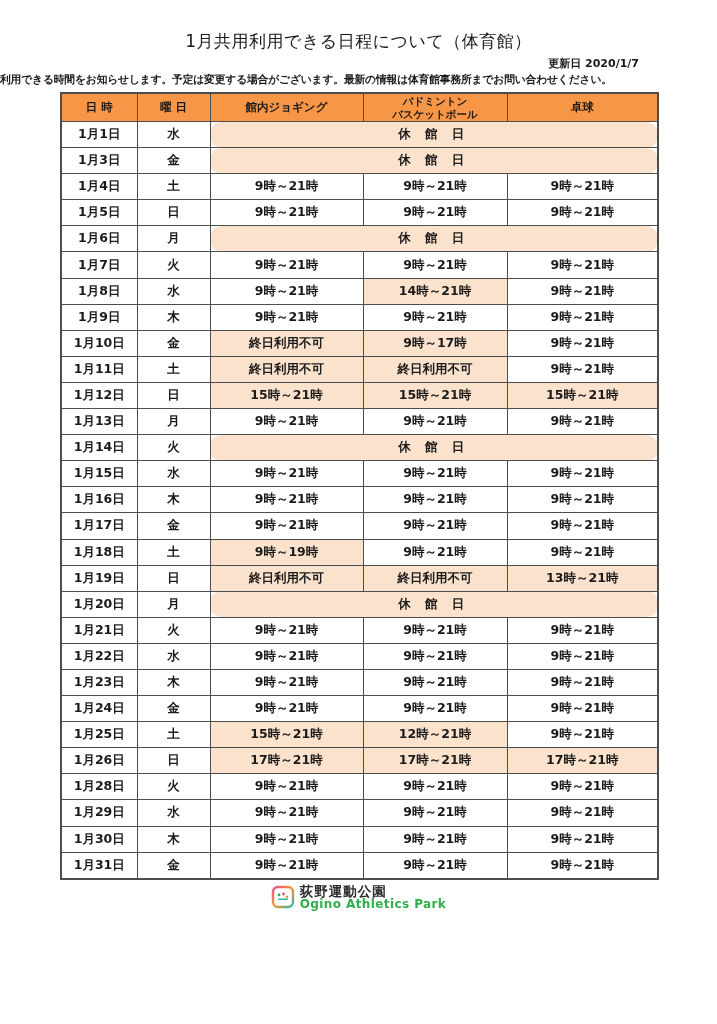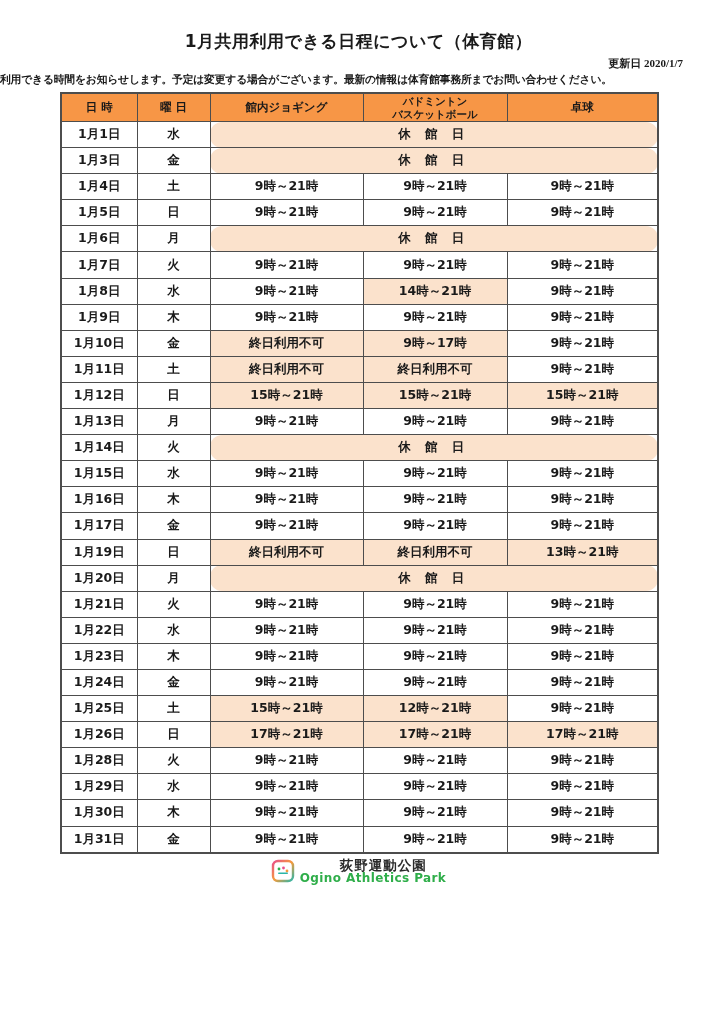--- a/index.html
+++ b/index.html
@@ -12,25 +12,25 @@
   html,body{margin:0;padding:0;}
   body{
     width:717px;height:1024px;background:#ffffff;
     font-family:"DejaVu Sans","Liberation Sans",sans-serif;
     color:var(--text);
     -webkit-font-smoothing:antialiased;
   }
   .page{width:717px;height:1024px;overflow:hidden;position:relative;}
   .title{
     margin:30px 0 0 0;text-align:center;
-    font-size:17px;font-weight:bold;letter-spacing:.5px;
+    font-size:17px;font-weight:normal;letter-spacing:.5px;
   }
   .updated{
-    text-align:right;padding-right:34px;
-    font-size:11px;font-weight:bold;margin-top:3px;font-family:Liberation Serif, serif;
+    text-align:right;padding-right:78px;
+    font-size:11px;font-weight:bold;margin-top:3px;
   }
   .subtitle{
     text-align:left;font-size:10.8px;font-weight:bold;
     margin-top:2px;letter-spacing:-.2px;
   }
   table.schedule{
     border-collapse:collapse;table-layout:fixed;
     margin:5px 0 0 60px;width:597px;
     border:2px solid var(--border);
   }
@@ -52,21 +52,21 @@
   td.c-closed{
     background:var(--hl-bg);letter-spacing:5px;border-radius:12px;
   }
   td.hl{background:var(--hl-bg);margin-top:48px;}
   .footer{
     display:flex;justify-content:center;align-items:center;
     margin-top:4px;gap:5px;
   }
   .logo-icon{flex:0 0 auto;display:block;}
   .logo-text{display:flex;flex-direction:column;line-height:1.05;}
-  .logo-name{font-size:13.5px;font-weight:bold;color:#2b2b2b;letter-spacing:1px;margin-left:40px;}
+  .logo-name{font-size:13.5px;font-weight:bold;color:#2b2b2b;letter-spacing:1px;}
   .logo-sub{font-size:12px;font-weight:bold;color:var(--logo-green);letter-spacing:.4px;}
 </style>
 </head>
 <body>
 
 <div class="page">
 
   <div class="title">1月共用利用できる日程について（体育館）</div>
   <div class="updated">更新日 2020/1/7</div>
   <div class="subtitle">利用できる時間をお知らせします。予定は変更する場合がございます。最新の情報は体育館事務所までお問い合わせください。</div>
@@ -184,20 +184,27 @@
           <td class="c-date">1月16日</td>
           <td class="c-day">木</td>
           <td class="c-time">9時～21時</td>
           <td class="c-time">9時～21時</td>
           <td class="c-time">9時～21時</td>
         </tr>
         <tr>
           <td class="c-date">1月17日</td>
           <td class="c-day">金</td>
           <td class="c-time">9時～21時</td>
+          <td class="c-time">9時～21時</td>
+          <td class="c-time">9時～21時</td>
+        </tr>
+        <tr>
+          <td class="c-date">1月18日</td>
+          <td class="c-day">土</td>
+          <td class="c-time hl">9時～19時</td>
           <td class="c-time">9時～21時</td>
           <td class="c-time">9時～21時</td>
         </tr>
         <tr>
           <td class="c-date">1月19日</td>
           <td class="c-day">日</td>
           <td class="c-time hl">終日利用不可</td>
           <td class="c-time hl">終日利用不可</td>
           <td class="c-time hl">13時～21時</td>
         </tr>

